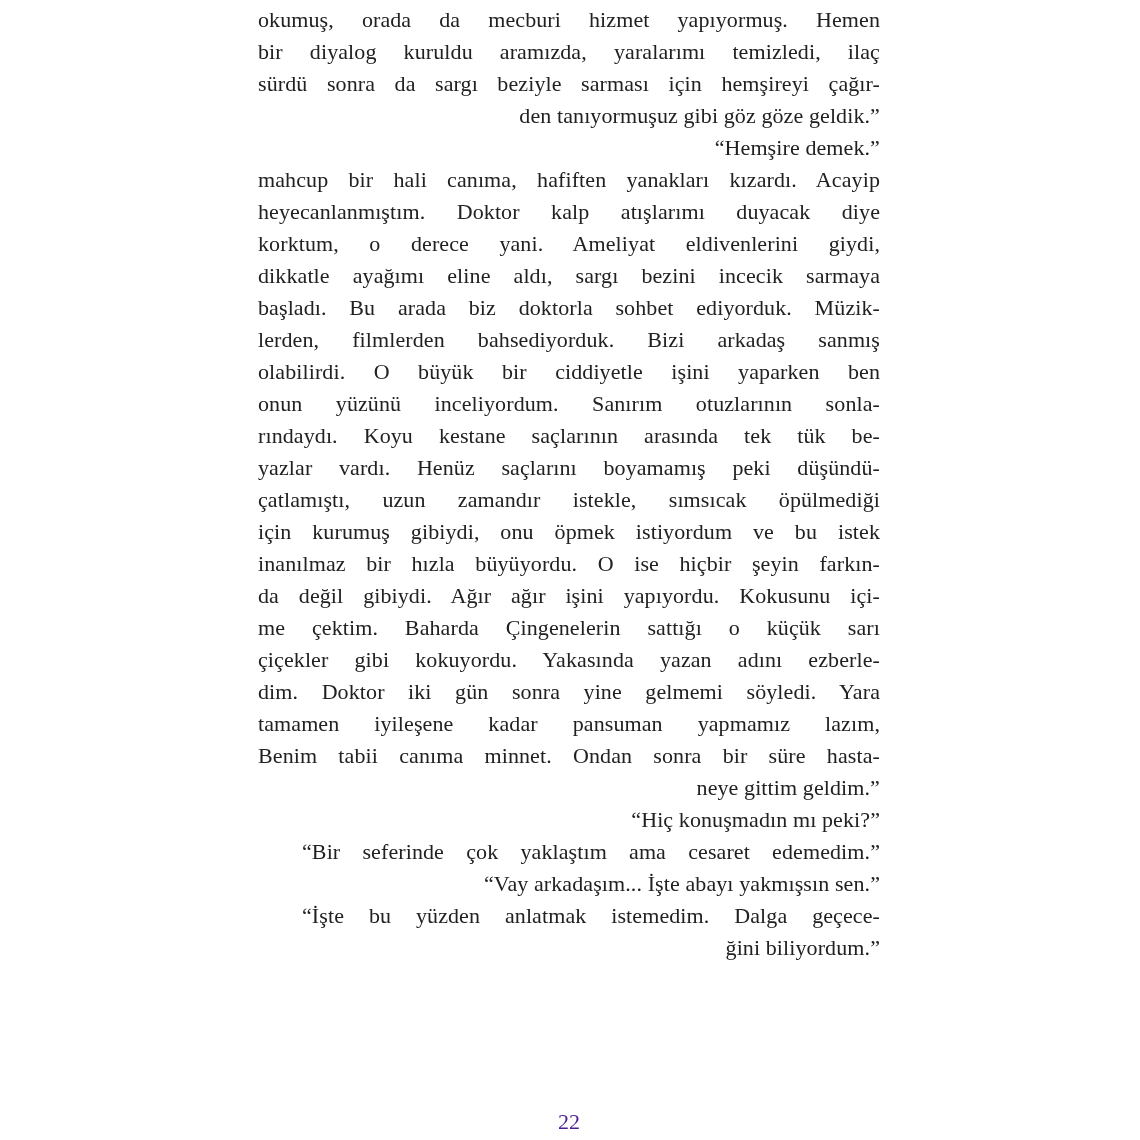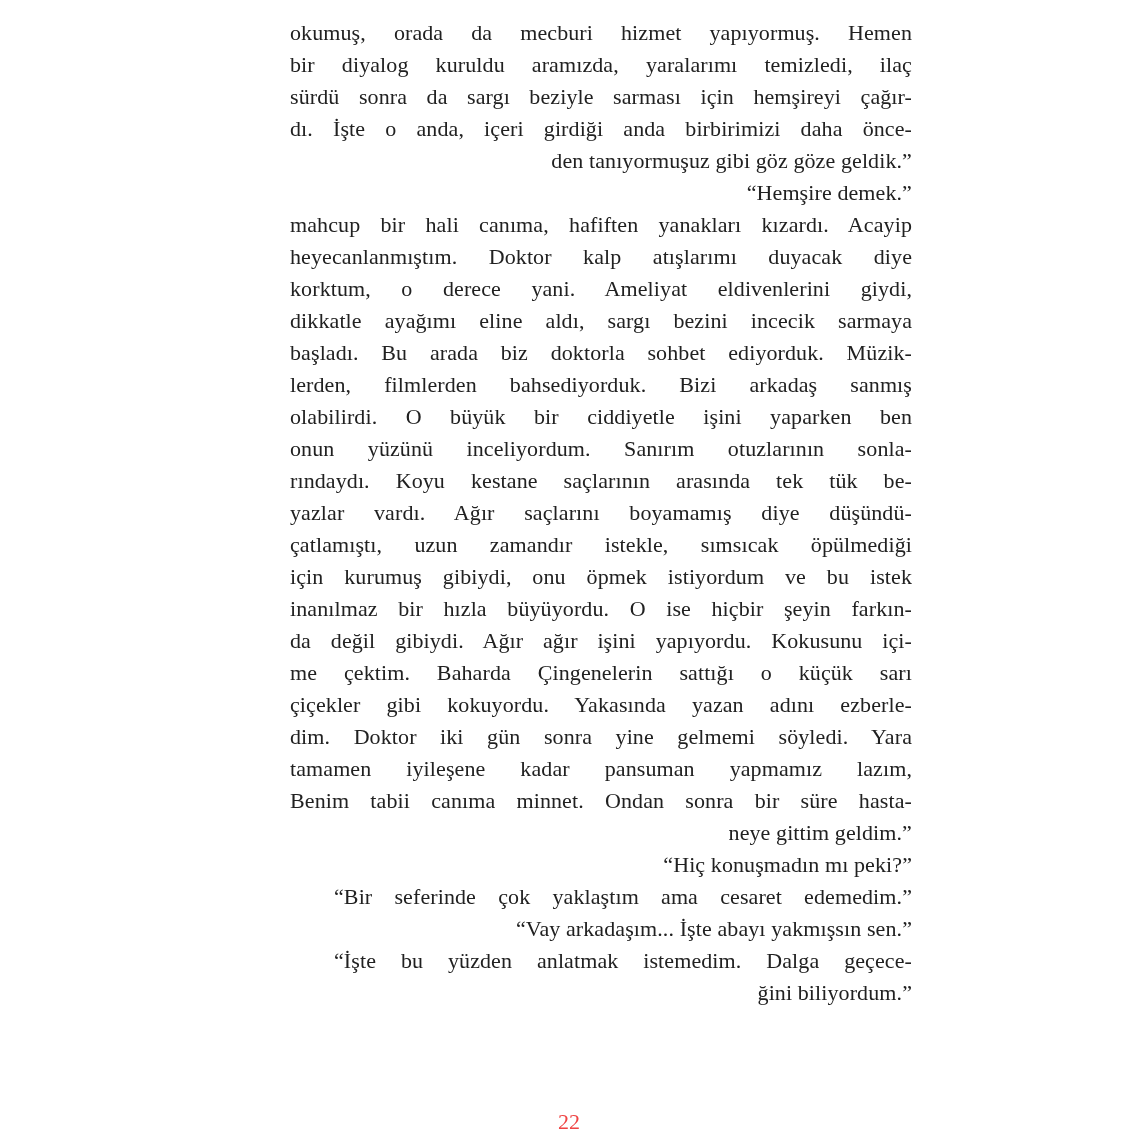--- a/index.html
+++ b/index.html
@@ -12,23 +12,22 @@
     width: 1140px;
     height: 1140px;
     background: #ffffff;
     overflow: hidden;
     font-family: "Liberation Serif", "DejaVu Serif", serif;
     color: #212121;
   }
   .text-block {
     position: absolute;
     left: 258px;
-    top: 17px;
+    top: 4px;
     width: 622px;
-    margin-left: 32px;
   }
   .line {
     font-size: 22px;
     line-height: 32px;
     height: 32px;
     white-space: nowrap;
     color: #212121;
     letter-spacing: 0.1px;
     text-align: right;
   }
@@ -41,44 +40,43 @@
     padding-left: 44px;
   }
   .page-number {
     position: absolute;
     left: 258px;
     top: 1106px;
     width: 622px;
     text-align: center;
     font-size: 22px;
     line-height: 32px;
-    color: #ef4444;
+    color: #4c1d95;
   }
 </style>
 </head>
 <body>
 
 <div class="book-page">
   <div class="text-block" id="text-block">
       <div class="line just">okumuş, orada da mecburi hizmet yapıyormuş. Hemen</div>
       <div class="line just">bir diyalog kuruldu aramızda, yaralarımı temizledi, ilaç</div>
       <div class="line just">sürdü sonra da sargı beziyle sarması için hemşireyi çağır-</div>
-      <div class="line just">dı. İşte o anda, içeri girdiği anda birbirimizi daha önce-</div>
       <div class="line">den tanıyormuşuz gibi göz göze geldik.”</div>
       <div class="line ind">“Hemşire demek.”</div>
       <div class="line just">mahcup bir hali canıma, hafiften yanakları kızardı. Acayip</div>
       <div class="line just">heyecanlanmıştım. Doktor kalp atışlarımı duyacak diye</div>
       <div class="line just">korktum, o derece yani. Ameliyat eldivenlerini giydi,</div>
       <div class="line just">dikkatle ayağımı eline aldı, sargı bezini incecik sarmaya</div>
       <div class="line just">başladı. Bu arada biz doktorla sohbet ediyorduk. Müzik-</div>
       <div class="line just">lerden, filmlerden bahsediyorduk. Bizi arkadaş sanmış</div>
       <div class="line just">olabilirdi. O büyük bir ciddiyetle işini yaparken ben</div>
       <div class="line just">onun yüzünü inceliyordum. Sanırım otuzlarının sonla-</div>
       <div class="line just">rındaydı. Koyu kestane saçlarının arasında tek tük be-</div>
-      <div class="line just">yazlar vardı. Ağır saçlarını boyamamış diye düşündü-</div>
+      <div class="line just">yazlar vardı. Henüz saçlarını boyamamış peki düşündü-</div>
       <div class="line just">çatlamıştı, uzun zamandır istekle, sımsıcak öpülmediği</div>
       <div class="line just">için kurumuş gibiydi, onu öpmek istiyordum ve bu istek</div>
       <div class="line just">inanılmaz bir hızla büyüyordu. O ise hiçbir şeyin farkın-</div>
       <div class="line just">da değil gibiydi. Ağır ağır işini yapıyordu. Kokusunu içi-</div>
       <div class="line just">me çektim. Baharda Çingenelerin sattığı o küçük sarı</div>
       <div class="line just">çiçekler gibi kokuyordu. Yakasında yazan adını ezberle-</div>
       <div class="line just">dim. Doktor iki gün sonra yine gelmemi söyledi. Yara</div>
       <div class="line just">tamamen iyileşene kadar pansuman yapmamız lazım,</div>
       <div class="line just">Benim tabii canıma minnet. Ondan sonra bir süre hasta-</div>
       <div class="line">neye gittim geldim.”</div>

